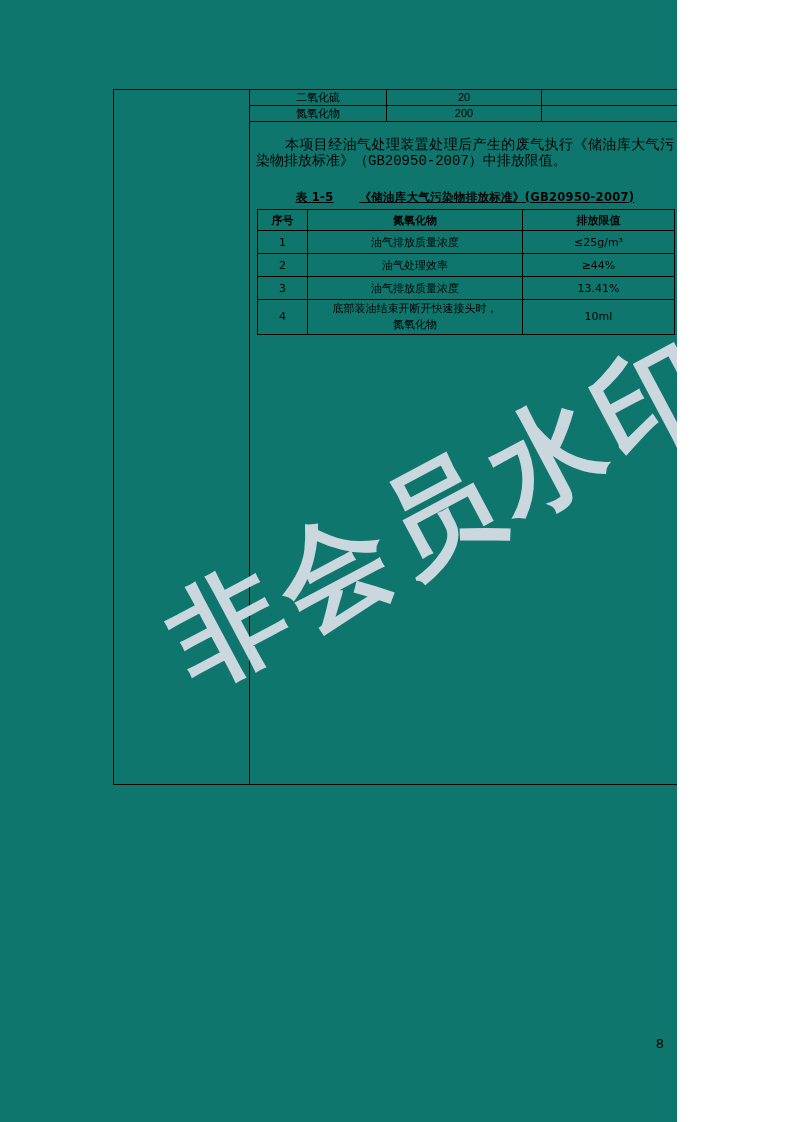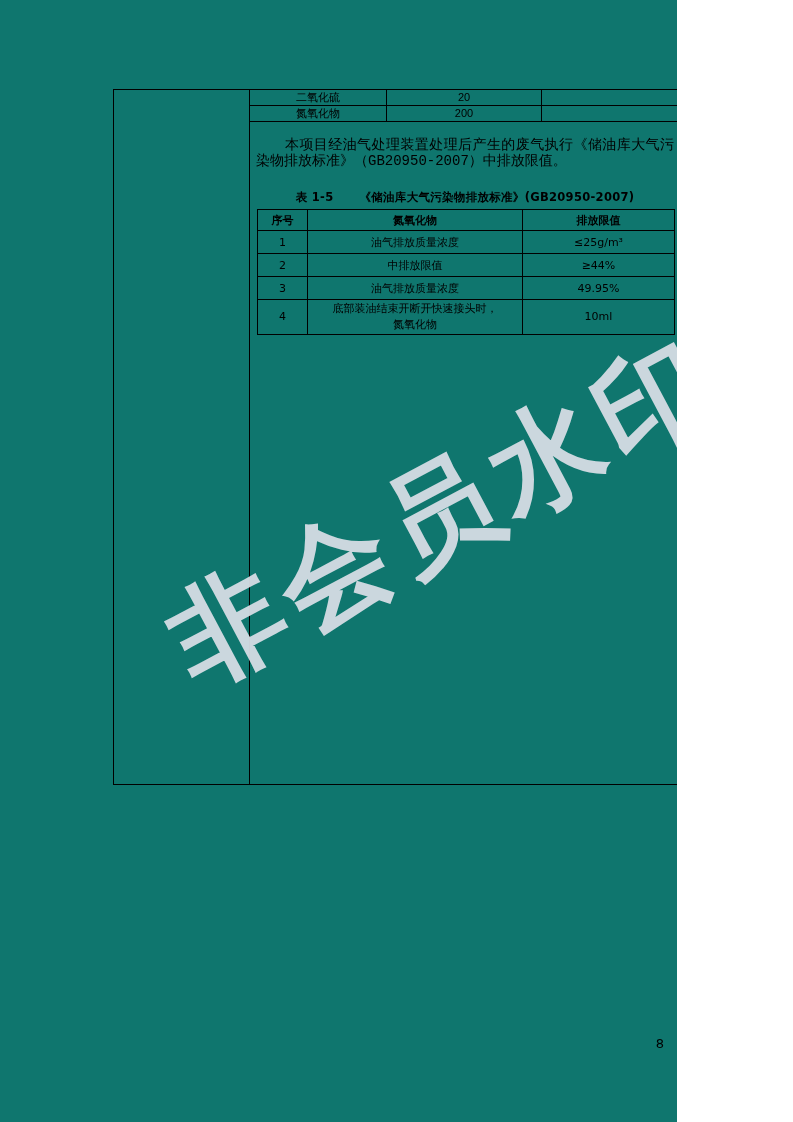--- a/index.html
+++ b/index.html
@@ -77,20 +77,21 @@
   .tbl-caption {
     position: absolute;
     left: 256px;
     top: 190px;
     width: 418px;
     font-size: 11.5px;
     font-weight: bold;
     text-align: center;
     letter-spacing: 0.3px;
     font-family: "DejaVu Sans", sans-serif;
+    text-decoration: underline;
   }
   .tbl-caption .cap-num { margin-right: 26px; }
 
   
   .main-table {
     position: absolute;
     left: 257px;
     top: 209px;
     width: 417px;
     border-collapse: collapse;
@@ -200,27 +201,27 @@
       </tr>
     </thead>
     <tbody>
       <tr>
         <td>1</td>
         <td>油气排放质量浓度</td>
         <td>≤25g/m³</td>
       </tr>
       <tr>
         <td>2</td>
-        <td>中排放限值</td>
+        <td>油气处理效率</td>
         <td>≥44%</td>
       </tr>
       <tr>
         <td>3</td>
         <td>油气排放质量浓度</td>
-        <td>49.95%</td>
+        <td>13.41%</td>
       </tr>
       <tr>
         <td class="two-line">4</td>
         <td class="two-line" style="white-space: pre-line;">底部装油结束开断开快速接头时，
 氮氧化物</td>
         <td class="two-line">10ml</td>
       </tr>
     </tbody>
   </table>
 

